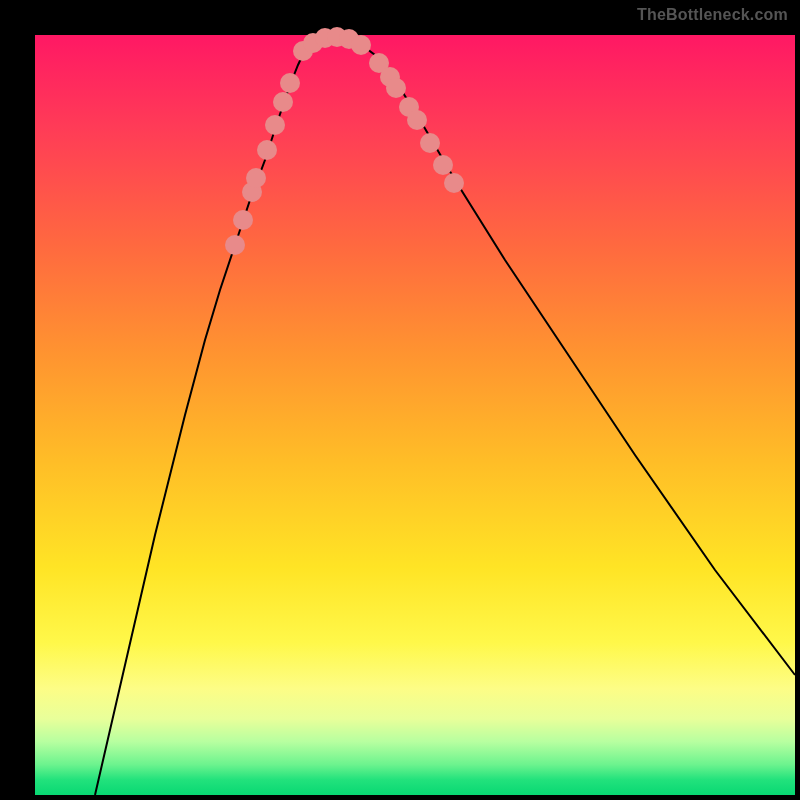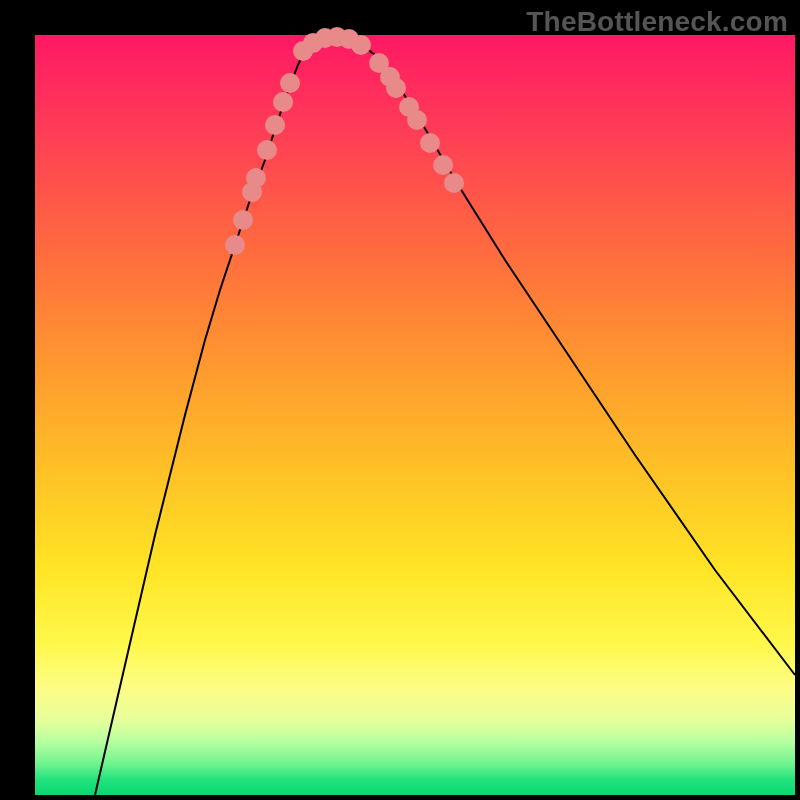--- a/index.html
+++ b/index.html
@@ -14,21 +14,21 @@
     position: relative;
     width: 800px;
     height: 800px;
     background: #000;
   }
   .watermark {
     position: absolute;
     top: 6px;
     right: 12px;
     color: #555;
-    font-size: 28px;
+    font-size: 16px;
     font-weight: 600;
     letter-spacing: 0.2px;
     user-select: none;
   }
   .plot {
     position: absolute;
     left: 35px;
     top: 35px;
     width: 760px;
     height: 760px;

